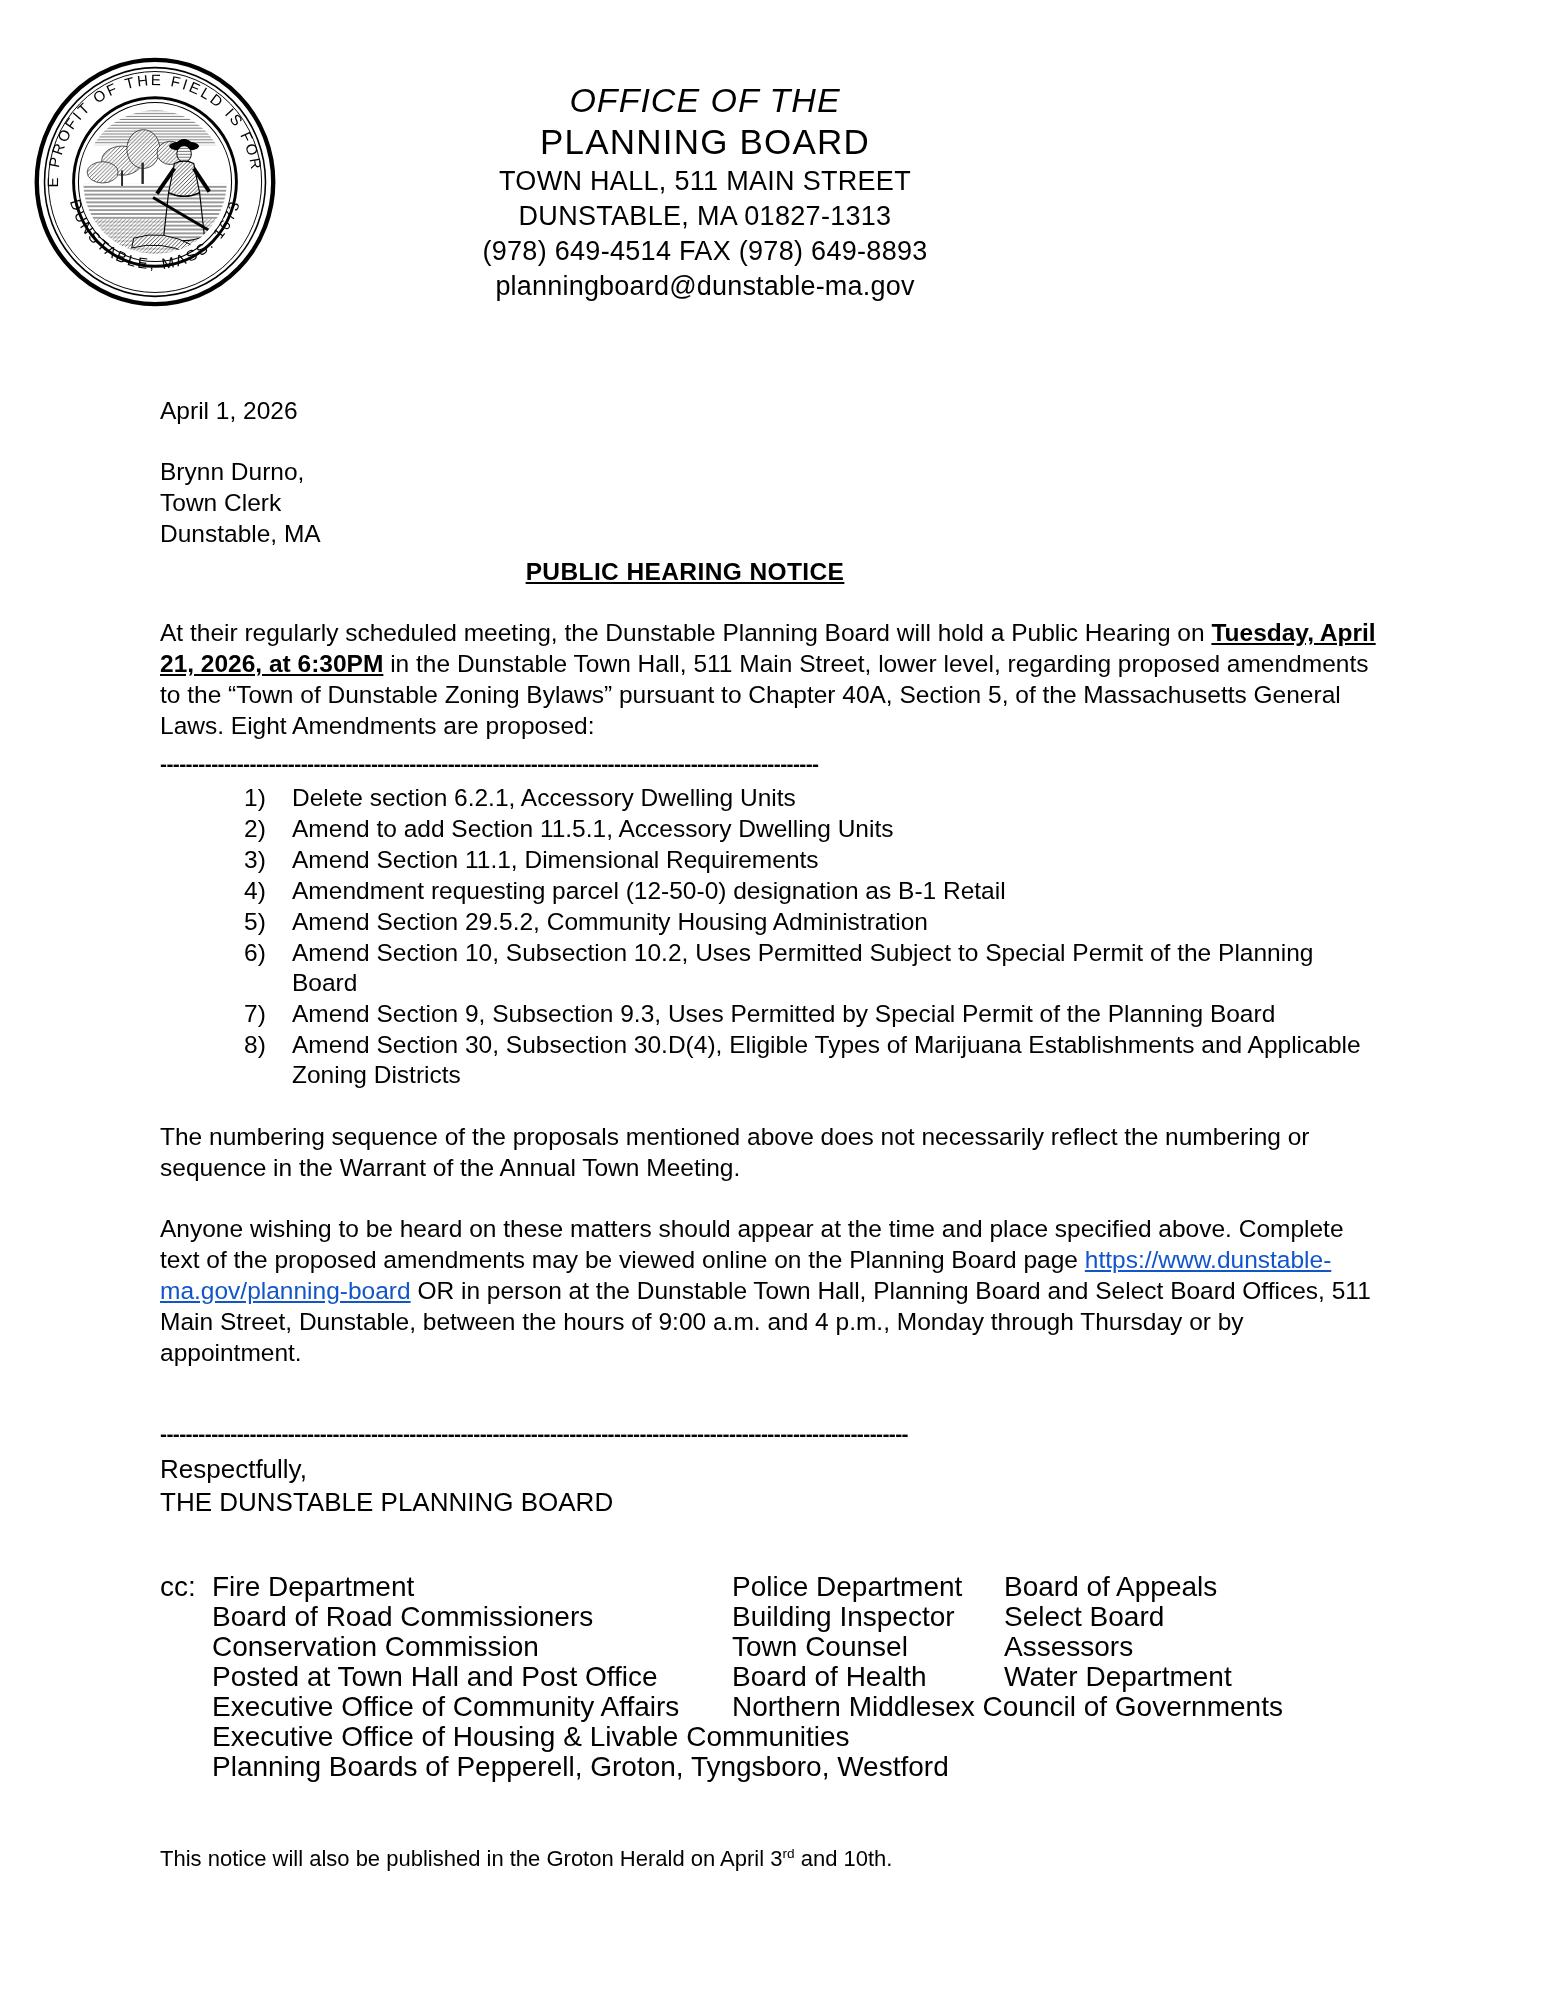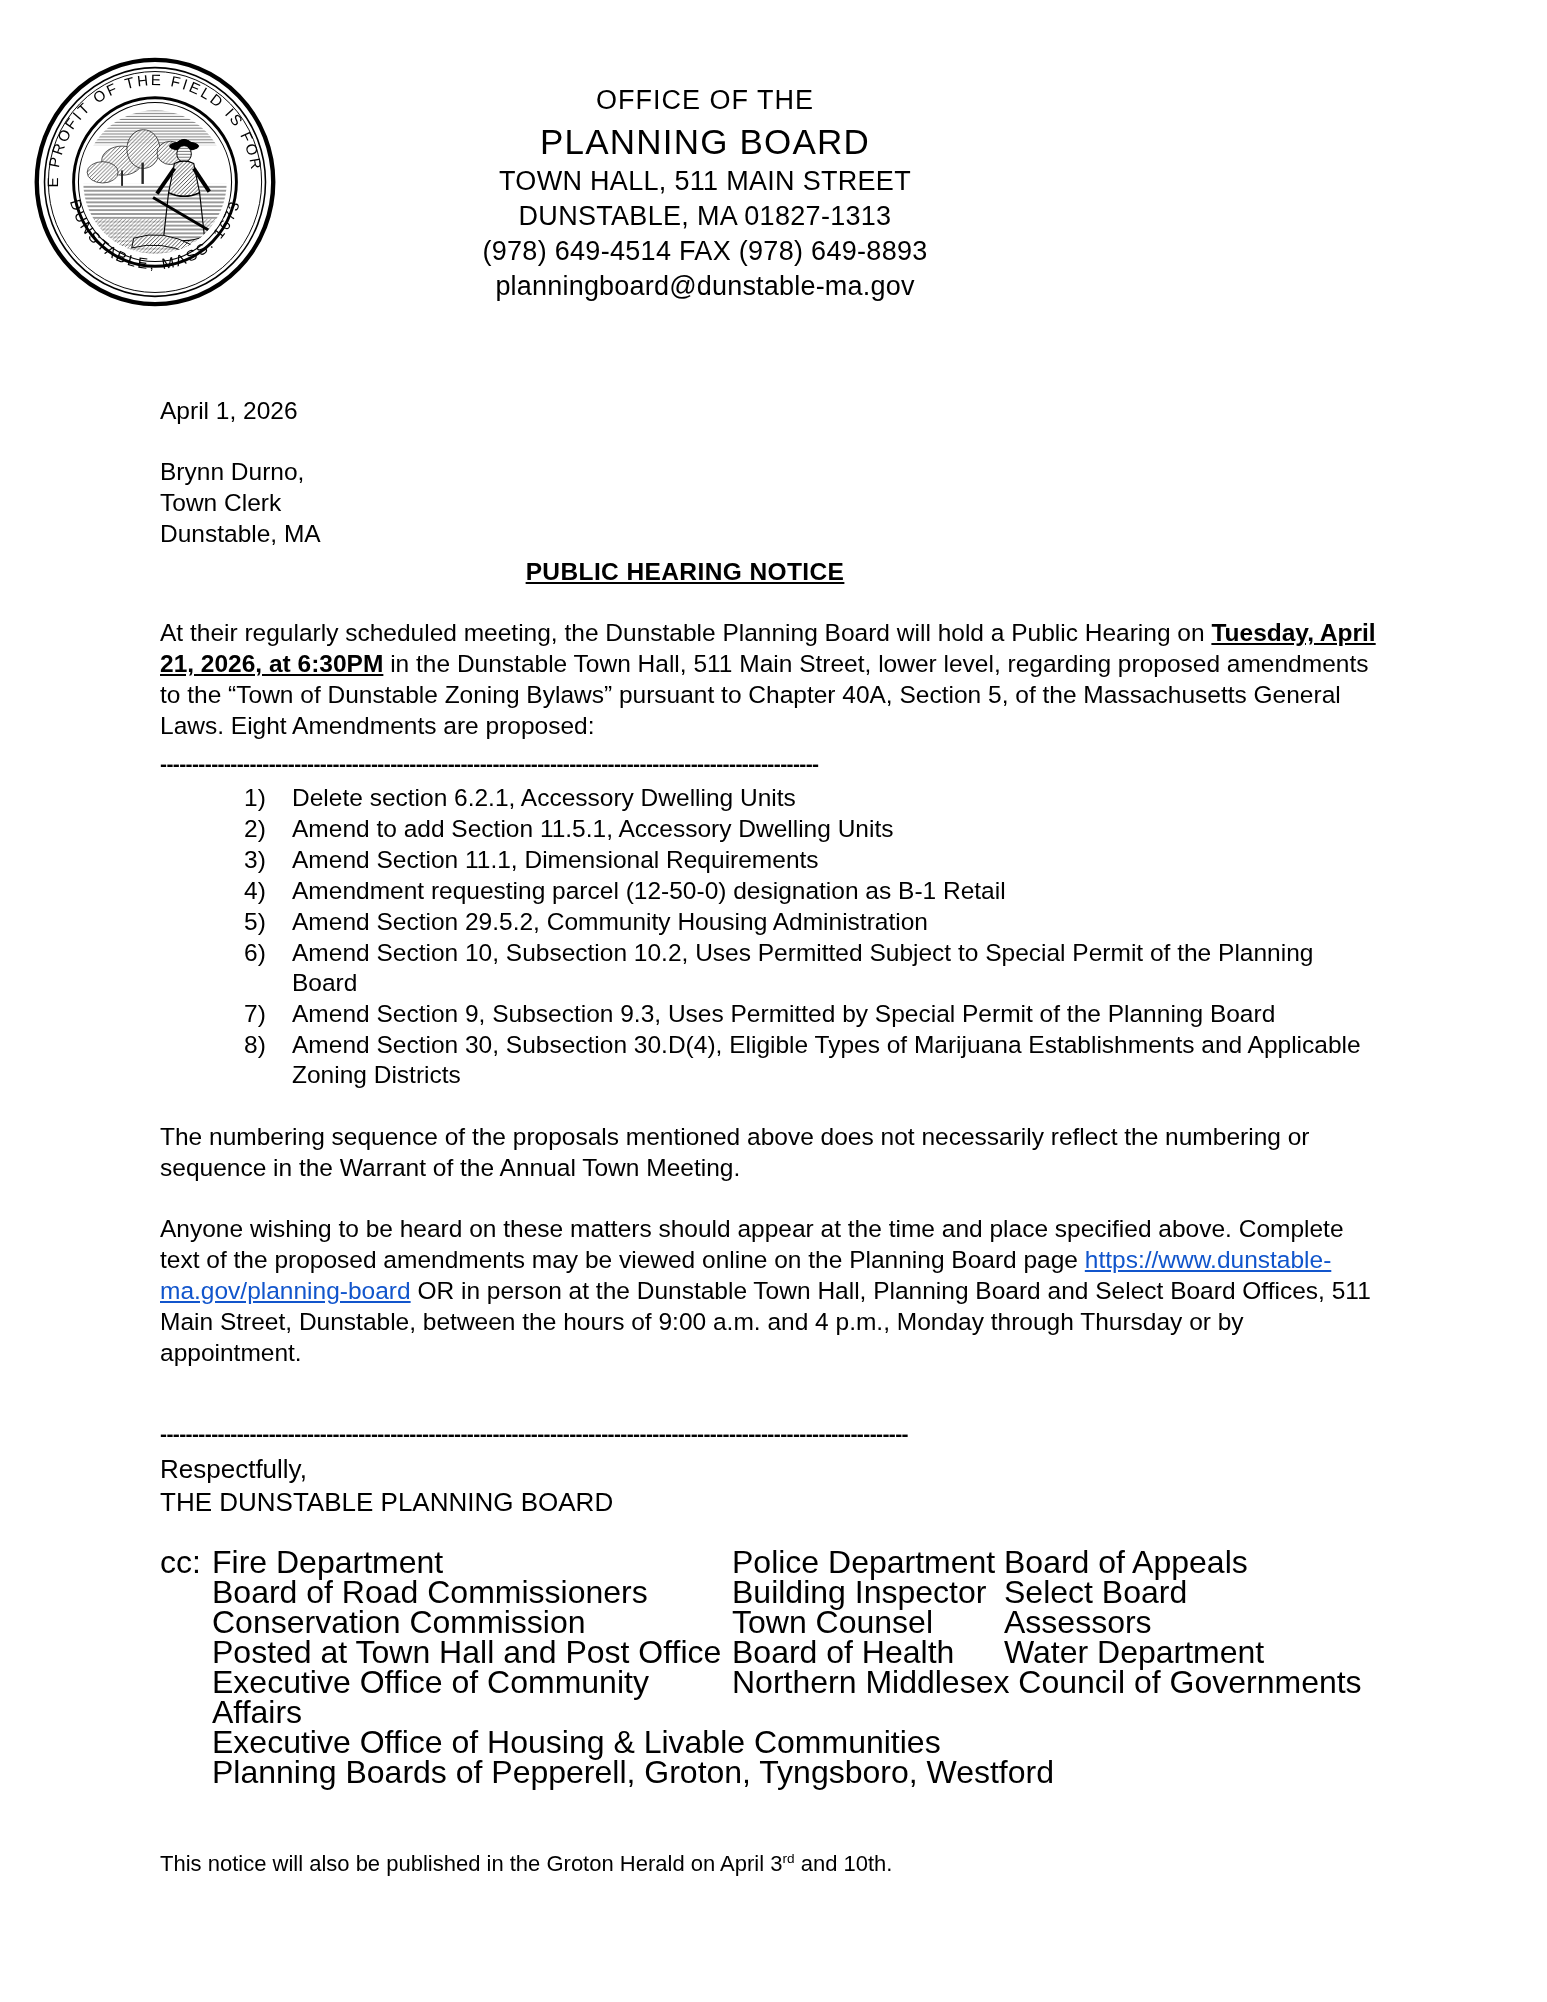--- a/index.html
+++ b/index.html
@@ -46,22 +46,23 @@
     padding-top: 26px;
   }
   .lh-line {
     font-family: "Liberation Sans", sans-serif;
     font-size: 29px;
     line-height: 36px;
     letter-spacing: 0.2px;
     white-space: nowrap;
   }
   .lh-office {
-    font-size: 27px;
+    font-size: 34px;
     letter-spacing: 1px;
+    font-style: italic;
   }
   .lh-board {
     font-size: 35px;
     font-weight: normal;
     letter-spacing: 1.2px;
     line-height: 44px;
     margin-top: 2px;
   }
   .lh-addr {
     font-size: 27px;
@@ -152,22 +153,22 @@
   }
 
   .sig {
     margin-top: 8px;
     line-height: 33px;
     font-size: 26px;
   }
 
   
   .cc-block {
-    margin-top: 28px;
-    font-size: 32px;
+    margin-top: 53px;
+    font-size: 28px;
     line-height: 30px;
   }
   .cc-row {
     display: flex;
   }
   .cc-label {
     width: 52px;
     flex: 0 0 52px;
   }
   .cc-c1 { width: 520px; flex: 0 0 520px; }

